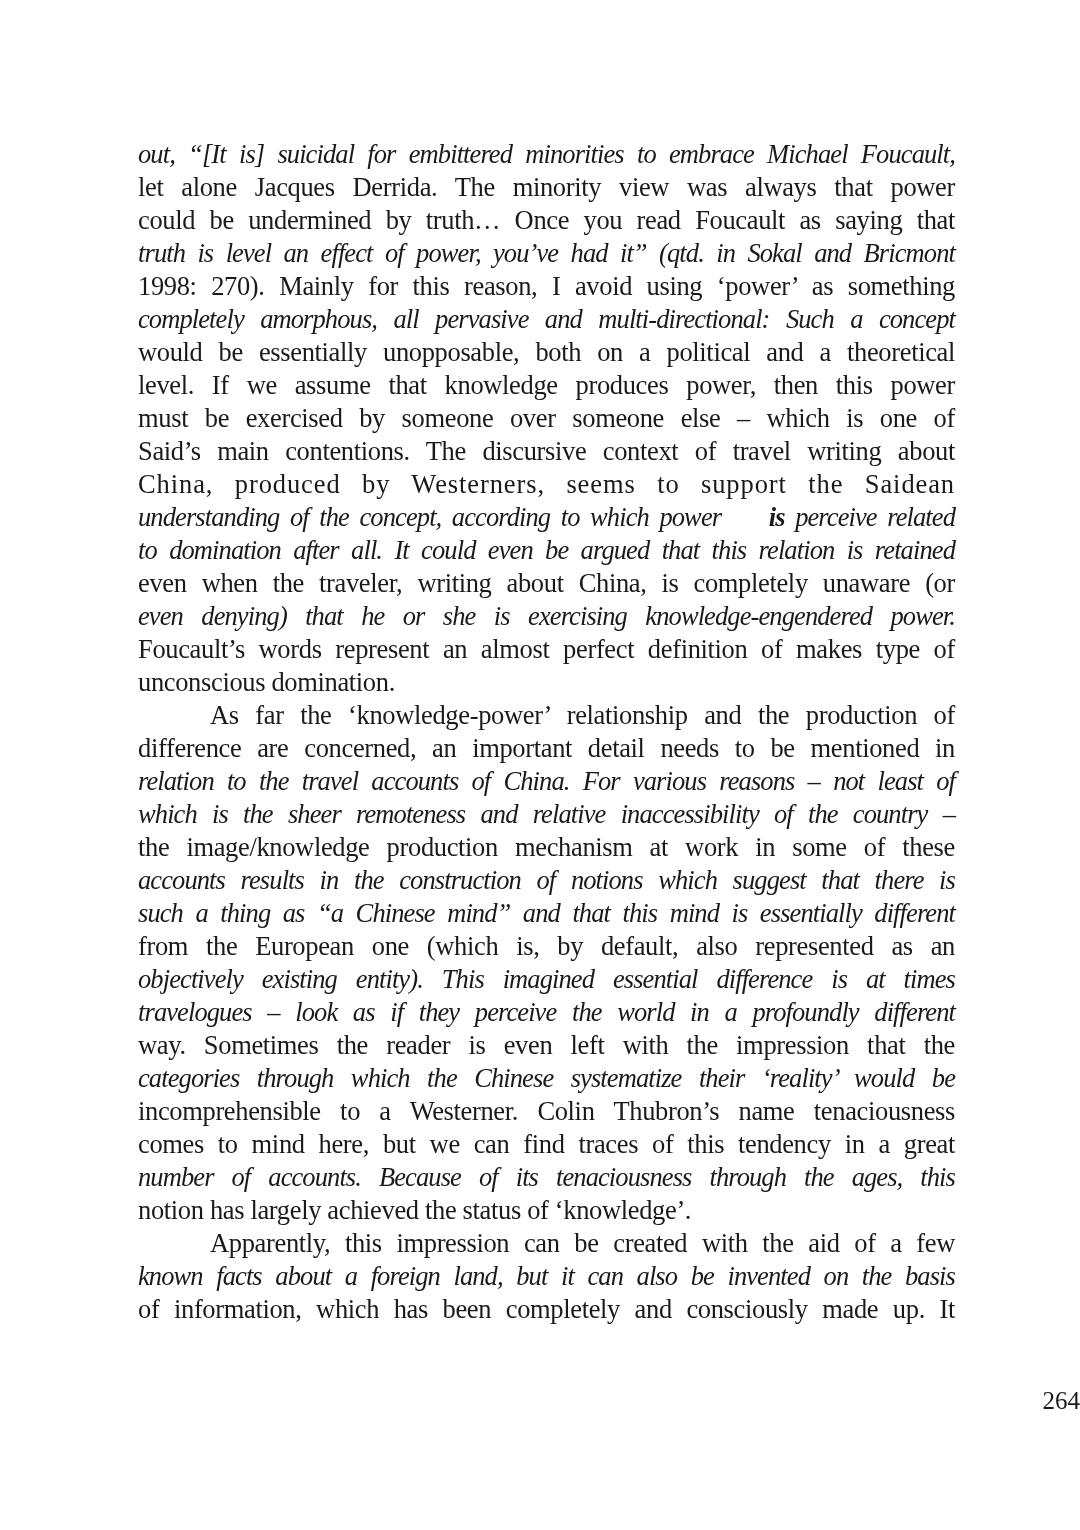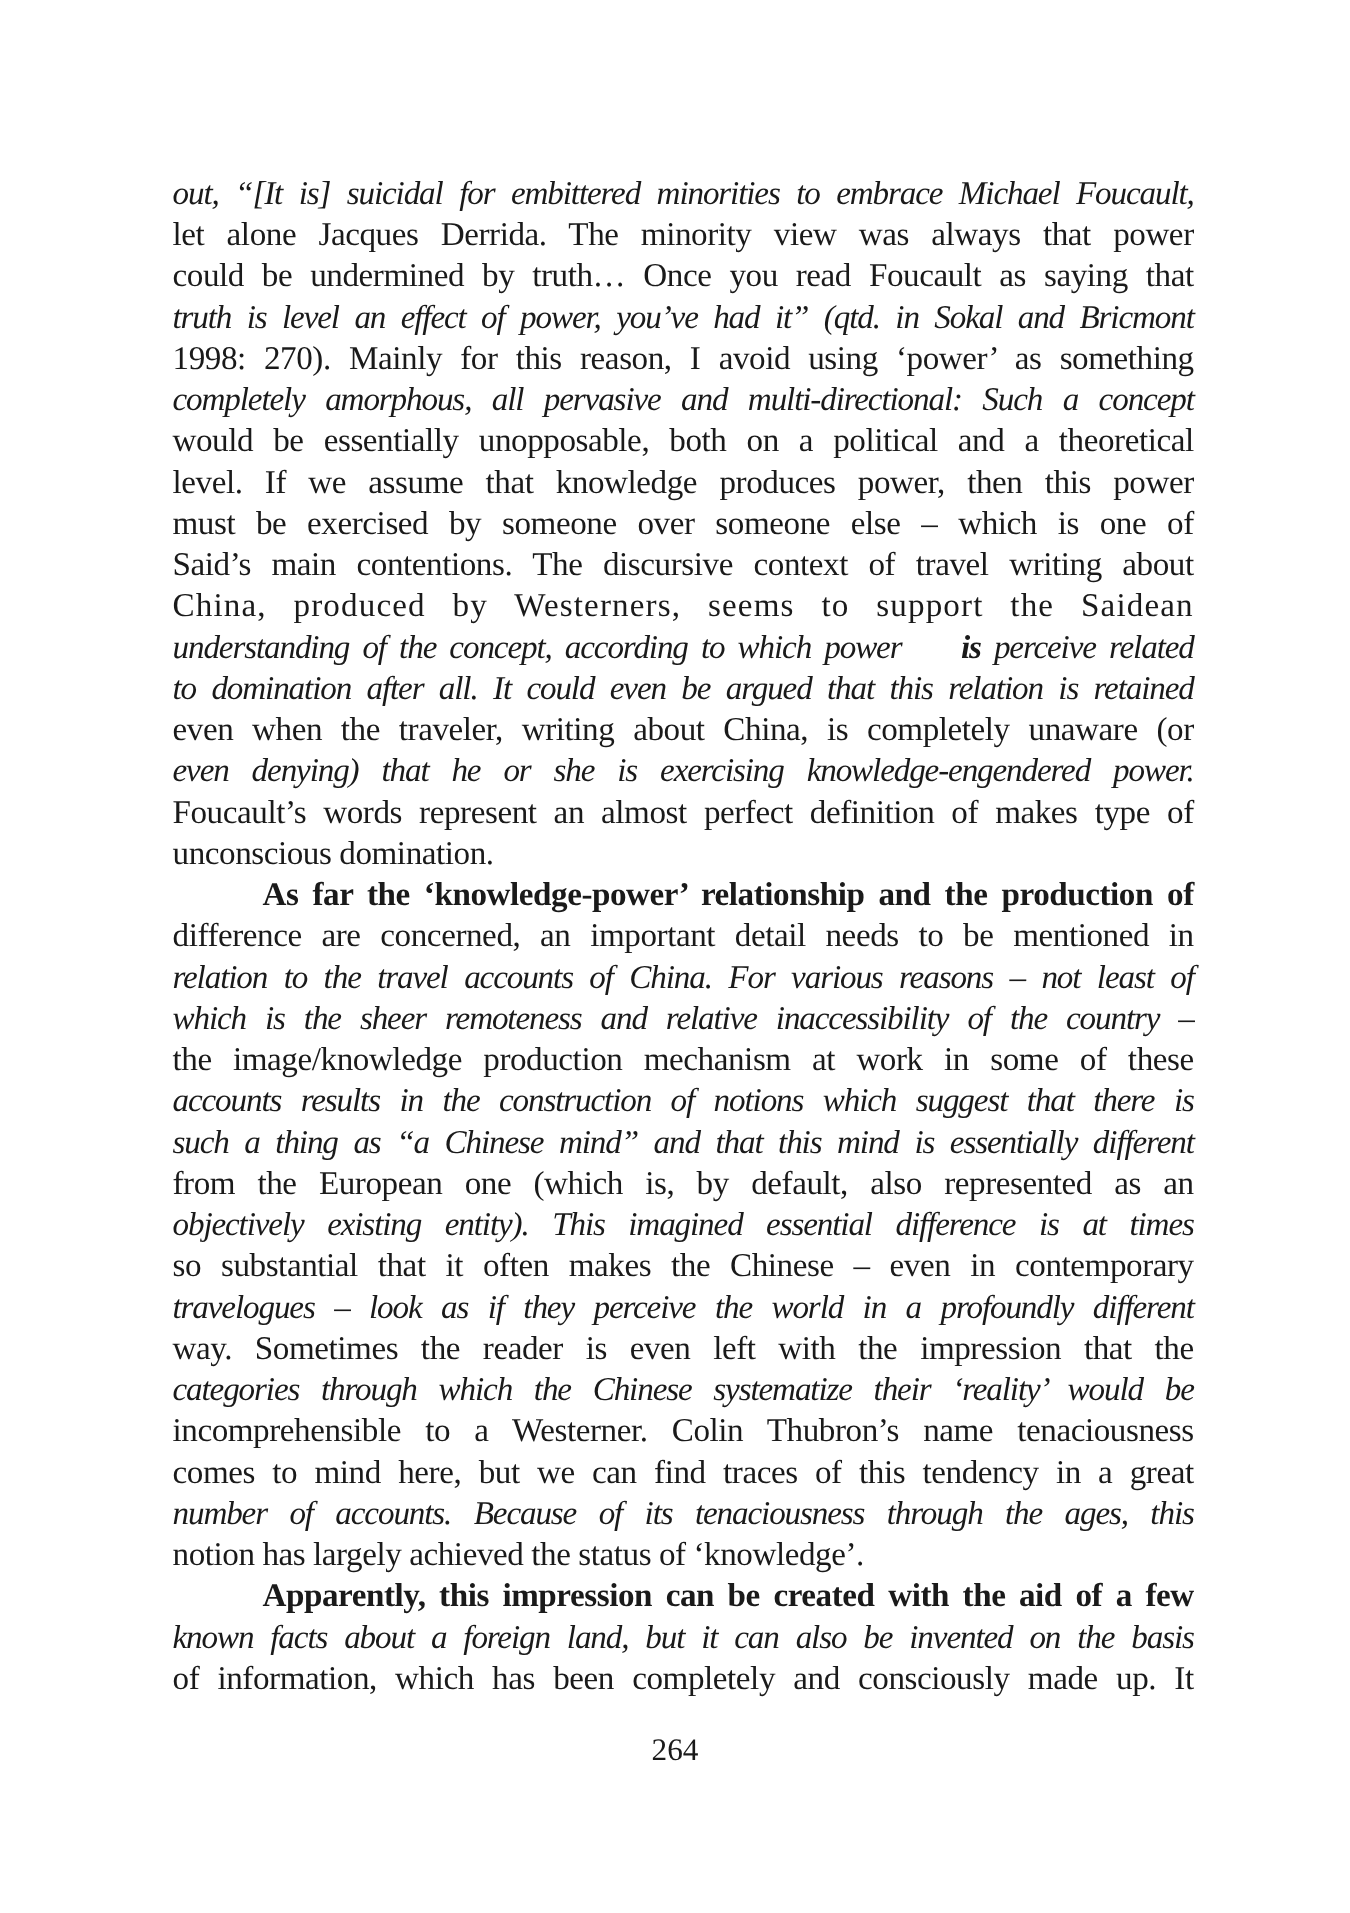--- a/index.html
+++ b/index.html
@@ -29,31 +29,30 @@
       white-space: nowrap;
       text-align: justify;
       text-align-last: justify;
       letter-spacing: -0.35px;
     }
     .line.last {
       text-align-last: left;
     }
     .line.indent {
       padding-left: 72px;
-      font-weight: bold;
     }
     .line.tight { letter-spacing: -0.9px; word-spacing: -1px; font-style: italic; }
     .line.wide { letter-spacing: 0.9px; }
     b { font-weight: bold; margin-left: 37px; }
     .page-number {
       position: absolute;
       left: 0;
       width: 1080px;
       top: 1386px;
-      text-align: center;
+      text-align: right;
       font-size: 25px;
       line-height: 30px;
     }
   </style>
 </head>
 <body>
 
 <div class="page">
 
   <div>
@@ -79,21 +78,20 @@
   <div>
     <span class="line indent">As far the ‘knowledge-power’ relationship and the production of</span>
     <span class="line">difference are concerned, an important detail needs to be mentioned in</span>
     <span class="line tight">relation to the travel accounts of China. For various reasons – not least of</span>
     <span class="line tight">which is the sheer remoteness and relative inaccessibility of the country –</span>
     <span class="line">the image/knowledge production mechanism at work in some of these</span>
     <span class="line tight">accounts results in the construction of notions which suggest that there is</span>
     <span class="line tight">such a thing as “a Chinese mind” and that this mind is essentially different</span>
     <span class="line">from the European one (which is, by default, also represented as an</span>
     <span class="line tight">objectively existing entity). This imagined essential difference is at times</span>
-    <span class="line">so substantial that it often makes the Chinese – even in contemporary</span>
     <span class="line tight">travelogues – look as if they perceive the world in a profoundly different</span>
     <span class="line">way. Sometimes the reader is even left with the impression that the</span>
     <span class="line tight">categories through which the Chinese systematize their ‘reality’ would be</span>
     <span class="line">incomprehensible to a Westerner. Colin Thubron’s name tenaciousness</span>
     <span class="line">comes to mind here, but we can find traces of this tendency in a great</span>
     <span class="line tight">number of accounts. Because of its tenaciousness through the ages, this</span>
     <span class="line last">notion has largely achieved the status of ‘knowledge’.</span>
   </div>
 
   <div>

